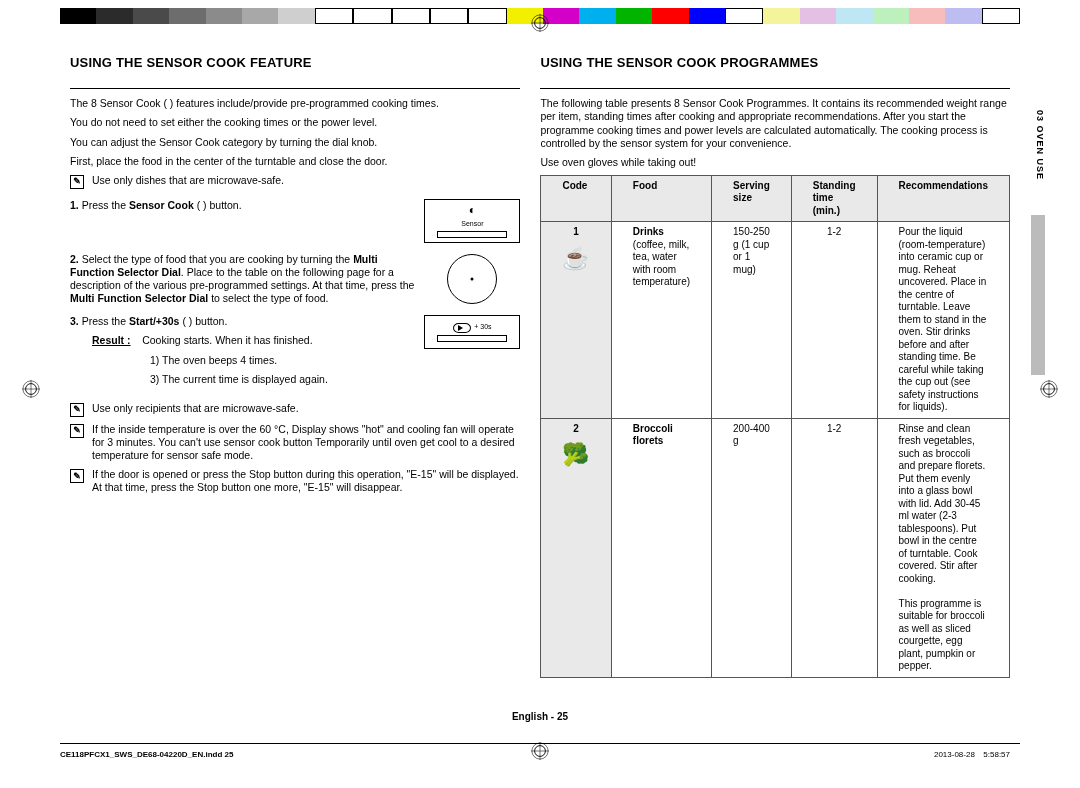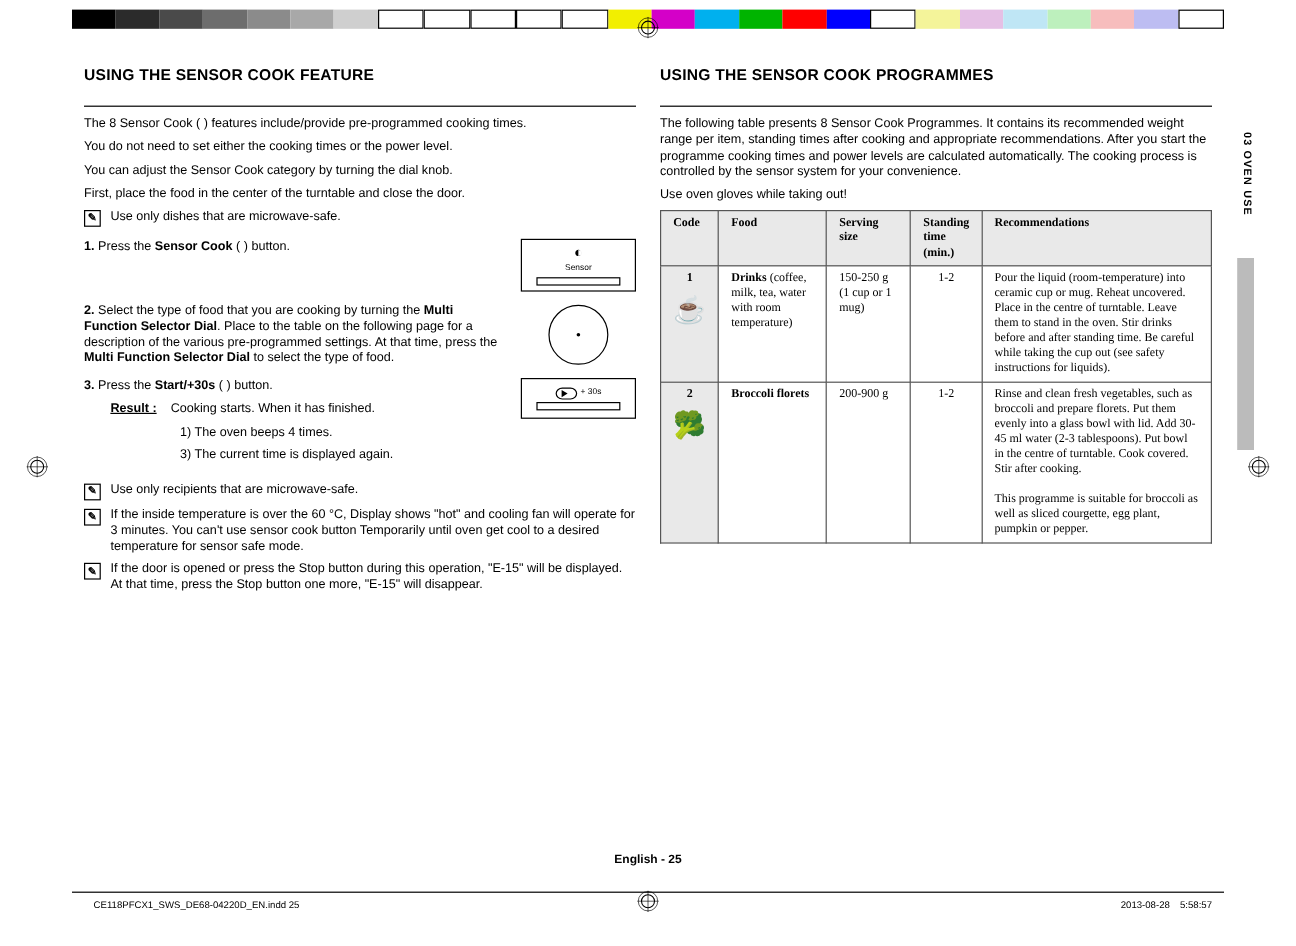--- a/index.html
+++ b/index.html
@@ -13,38 +13,38 @@
   p { margin-bottom: 6px; }
   .step { display: flex; gap: 10px; margin: 10px 0; }
   .step-txt { flex: 1; }
   .step-box { width: 96px; height: 44px; border: 1px solid #000; display: flex; flex-direction: column; align-items: center; justify-content: center; font-size: 7px; gap: 2px; }
   .note { display: flex; gap: 8px; margin: 6px 0; }
   .note-icon { width: 14px; height: 14px; border: 1.2px solid #000; display: inline-flex; align-items: center; justify-content: center; font-size: 9px; font-weight: bold; flex-shrink: 0; margin-top: 1px; }
   .sub { padding-left: 22px; }
   .dial { width: 50px; height: 50px; border: 1px solid #000; border-radius: 50%; position: relative; margin: 0 auto; }
   .dial::after { content: ""; position: absolute; left: 50%; top: 50%; width: 3px; height: 3px; background: #000; border-radius: 50%; transform: translate(-50%,-50%); }
   table { border-collapse: collapse; width: 100%; font-size: 10px; margin-top: 6px; }
-  th, td { border: 1px solid #555; padding: 4px 10px; text-align: left; vertical-align: top; font-family: Liberation Serif, serif; }
+  th, td { border: 1px solid #555; padding: 4px 21px; text-align: left; vertical-align: top; }
   th { background: #e9e9e9; font-weight: bold; }
   td.code { background: #e9e9e9; width: 28px; text-align: center; }
   td.food { width: 90px; }
   td.serv { width: 70px; }
   td.stand { width: 55px; text-align: center; }
   .food-icon { font-size: 22px; display: block; text-align: center; margin-top: 6px; }
   .sidebar { position: absolute; right: 35px; top: 110px; width: 14px; font-size: 9px; writing-mode: vertical-rl; text-align: left; font-weight: bold; letter-spacing: 1px; }
   .side-grey { position: absolute; right: 35px; top: 215px; width: 14px; height: 160px; background: #bbb; }
   .reg { position: absolute; left: 50%; transform: translateX(-50%); width: 18px; height: 18px; }
   .reg.top { top: 14px; }
   .reg.mid-l { left: 22px; top: 380px; transform: none; }
   .reg.mid-r { right: 22px; left: auto; top: 380px; transform: none; }
   .reg.bot { bottom: 28px; }
   .reg svg { width: 100%; height: 100%; }
   .footer { position: absolute; bottom: 65px; left: 0; right: 0; text-align: center; font-weight: bold; font-size: 10px; }
   .hairline-bottom { position: absolute; bottom: 44px; left: 60px; right: 60px; border-top: 0.5px solid #000; }
-  .meta-l { position: absolute; bottom: 28px; left: 78px; font-size: 8px; }
+  .meta-l { position: absolute; bottom: 28px; left: 60px; font-size: 8px; font-weight: bold; }
   .meta-r { position: absolute; bottom: 28px; right: 70px; font-size: 8px; }
   .display-bar { width: 70px; height: 7px; border: 1px solid #000; }
   b { font-weight: bold; }
   .inline-icon { display:inline-block; width:18px; height:10px; border:1px solid #000; border-radius:50%/80%; vertical-align:middle; position:relative; }
   .inline-icon.play::before { content:""; position:absolute; left:4px; top:1px; border-left:5px solid #000; border-top:3.5px solid transparent; border-bottom:3.5px solid transparent;}
 </style>
 </head>
 <body>
 
 <div class="colorbar">
@@ -194,21 +194,21 @@
           <tr>
             <td class="code"><b>1</b><span class="food-icon">☕</span></td>
             <td class="food"><b>Drinks</b> (coffee, milk, tea, water with room temperature)</td>
             <td class="serv">150-250 g (1 cup or 1 mug)</td>
             <td class="stand">1-2</td>
             <td>Pour the liquid (room-temperature) into ceramic cup or mug. Reheat uncovered. Place in the centre of turntable. Leave them to stand in the oven. Stir drinks before and after standing time. Be careful while taking the cup out (see safety instructions for liquids).</td>
           </tr>
           <tr>
             <td class="code"><b>2</b><span class="food-icon">🥦</span></td>
             <td class="food"><b>Broccoli florets</b> </td>
-            <td class="serv">200-900 g</td>
+            <td class="serv">200-400 g</td>
             <td class="stand">1-2</td>
             <td>Rinse and clean fresh vegetables, such as broccoli and prepare florets. Put them evenly into a glass bowl with lid. Add 30-45 ml water (2-3 tablespoons). Put bowl in the centre of turntable. Cook covered. Stir after cooking.<br><br>This programme is suitable for broccoli as well as sliced courgette, egg plant, pumpkin or pepper.</td>
           </tr>
         </tbody>
     </table>
   </div>
 </div>
 
 <div class="footer">English - 25</div>
 <div class="hairline-bottom"></div>

